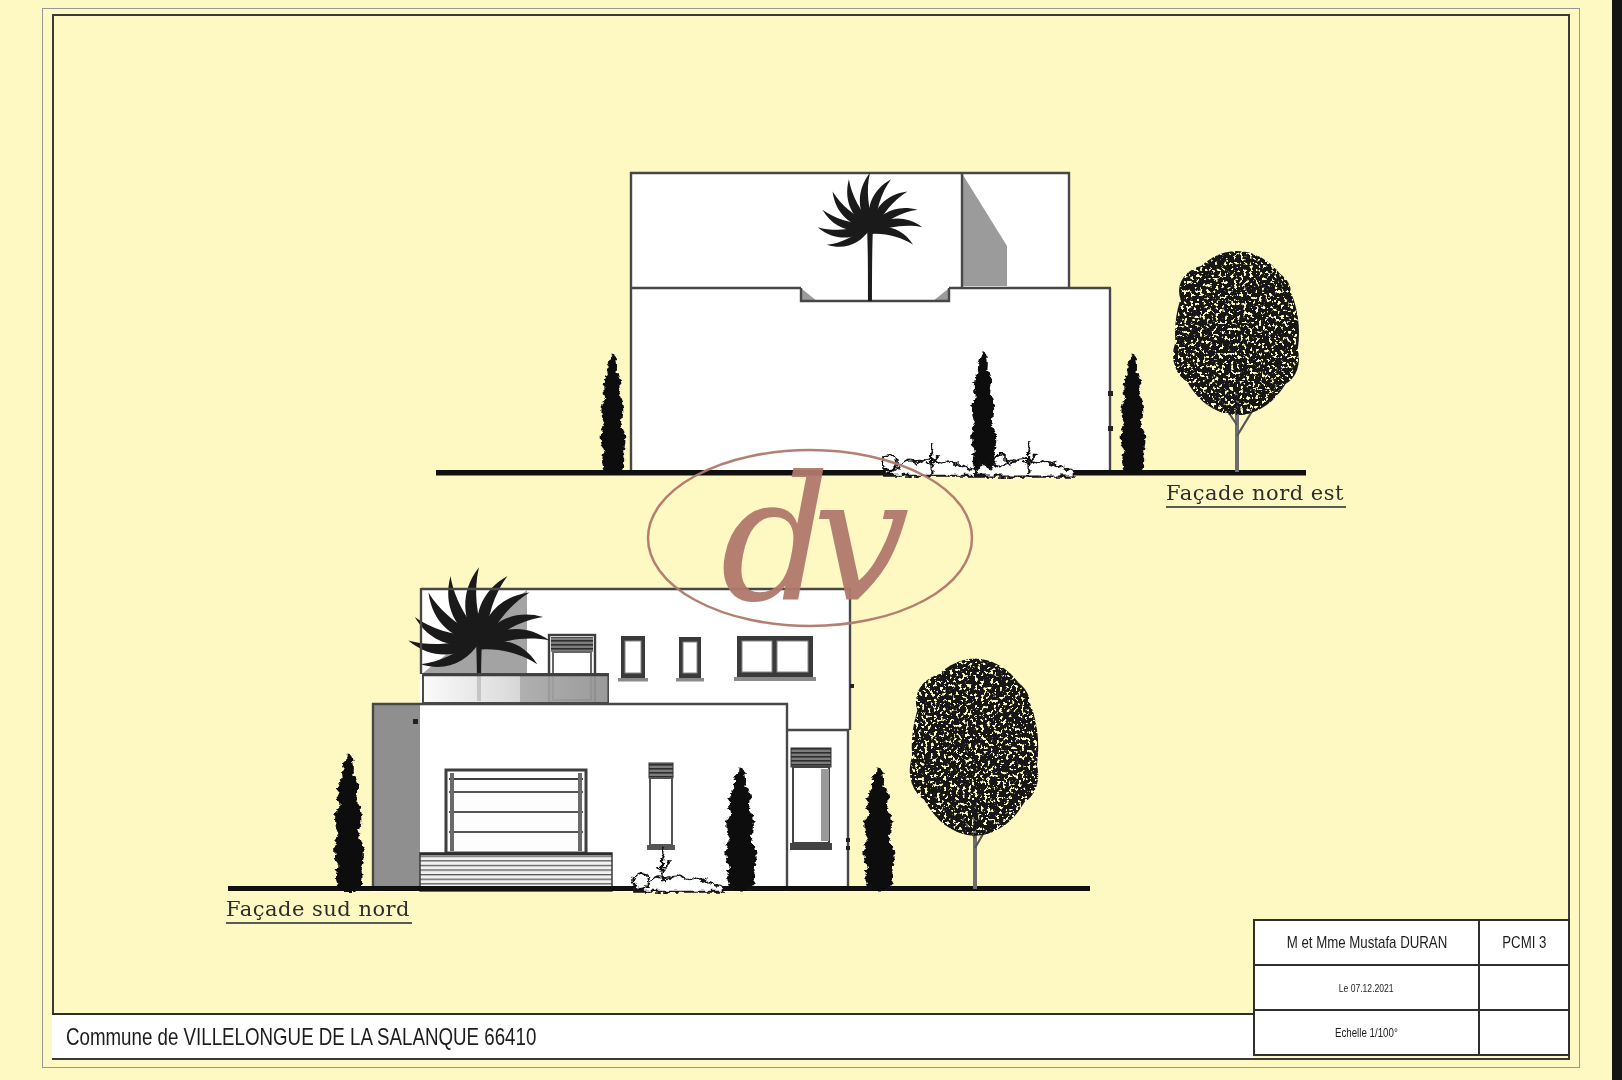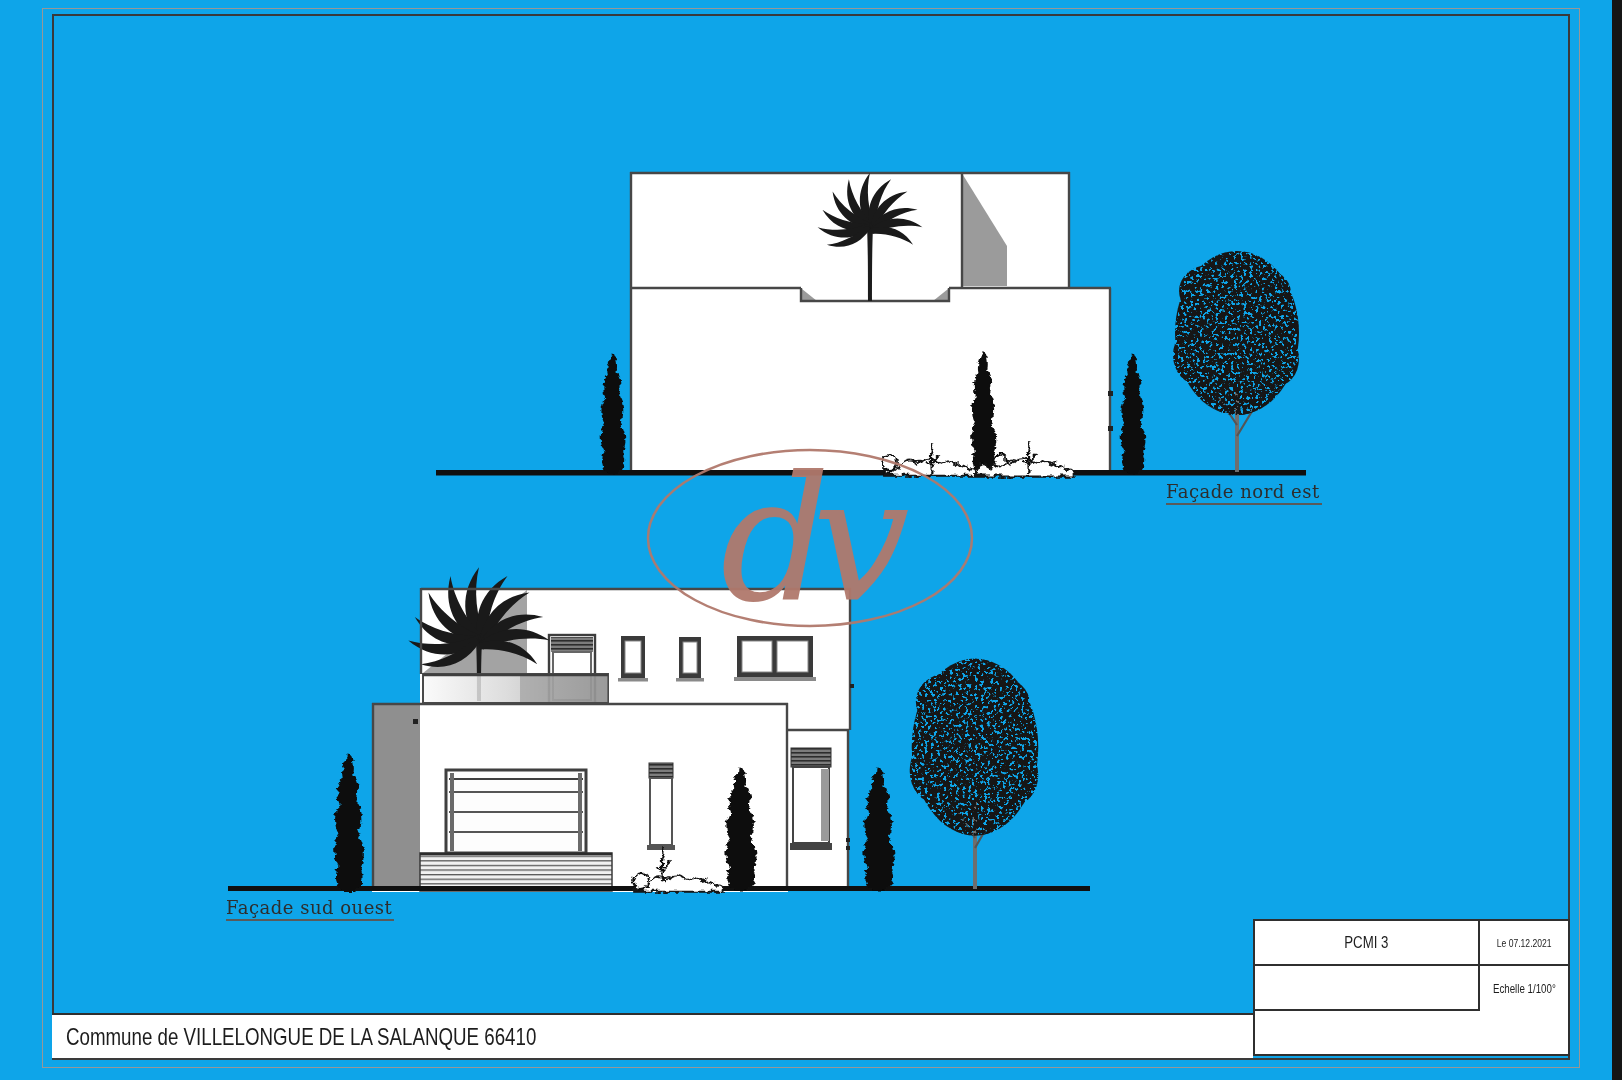--- a/index.html
+++ b/index.html
@@ -1,26 +1,26 @@
 <!DOCTYPE html>
 <html style="--accent: #b1796c; --ink: #2f2f2f;"><head>
 <meta charset="utf-8">
 <style>
   :root{ --accent:#b1796c; --ink:#2f2f2f; }
   html,body{margin:0;padding:0;background:#ffffff;}
-  .page{position:relative;width:1622px;height:1080px;background:#0ea5e9;overflow:hidden;
+  .page{position:relative;width:1622px;height:1080px;background:#fef9c3;overflow:hidden;
         font-family:"Liberation Sans",sans-serif;color:#1d1d1d;}
   .border-outer{position:absolute;left:42px;top:8px;width:1536px;height:1058px;
         border:1px solid #979797;}
   .border-inner{position:absolute;left:52px;top:14px;width:1518px;height:1046px;
         border:2px solid #3a3a3a;box-sizing:border-box;}
   .scan-strip{position:absolute;right:0;top:0;width:10px;height:1080px;background:#151515;}
   .drawing{position:absolute;left:0;top:0;width:1622px;height:1080px;}
 
-  .facade-label{position:absolute;font-family:"DejaVu Serif",serif;font-size:18px;color:#2d2d2d;
+  .facade-label{position:absolute;font-family:"DejaVu Serif",serif;font-size:21px;color:#2d2d2d;
         letter-spacing:.5px;}
   .facade-label span{display:inline-block;border-bottom:2px solid #5a5a5a;padding:0 2px 1px 0;}
   .lbl-ne{left:1166px;top:481px;}
   .lbl-so{left:226px;top:897px;}
 
   .cond{display:inline-block;transform:scaleX(.78);transform-origin:50% 50%;white-space:nowrap;}
   .cond-left{transform-origin:0 50%;}
 
   .titleblock{position:absolute;left:1253px;top:919px;width:317px;height:137px;
         border:2px solid var(--ink);box-sizing:border-box;display:grid;
@@ -261,24 +261,27 @@
     <g opacity="0.95">
       <ellipse cx="810" cy="538" rx="162" ry="88" fill="none" stroke-width="2.5" style="stroke:var(--accent)"></ellipse>
       <text x="806" y="600" text-anchor="middle" class="wm-text" font-size="172" letter-spacing="-18" style="fill:var(--accent)">dv</text>
     </g>
   </svg>
 
   <div class="facade-label lbl-ne">
     <span>Façade nord est</span>
   </div>
   <div class="facade-label lbl-so">
-    <span>Façade sud ouest</span>
+    <span>Façade sud nord</span>
   </div>
 
   <div class="titleblock">
+    <div class="tb-cell">
+      <span class="cond t-name">M et Mme Mustafa DURAN</span>
+    </div>
     <div class="tb-cell">
       <span class="cond t-ref">PCMI 3</span>
     </div>
     <div class="tb-cell">
       <span class="cond t-date">Le 07.12.2021</span>
     </div>
     <div class="tb-cell">
       <span class="cond"></span>
     </div>
     <div class="tb-cell last-row">

